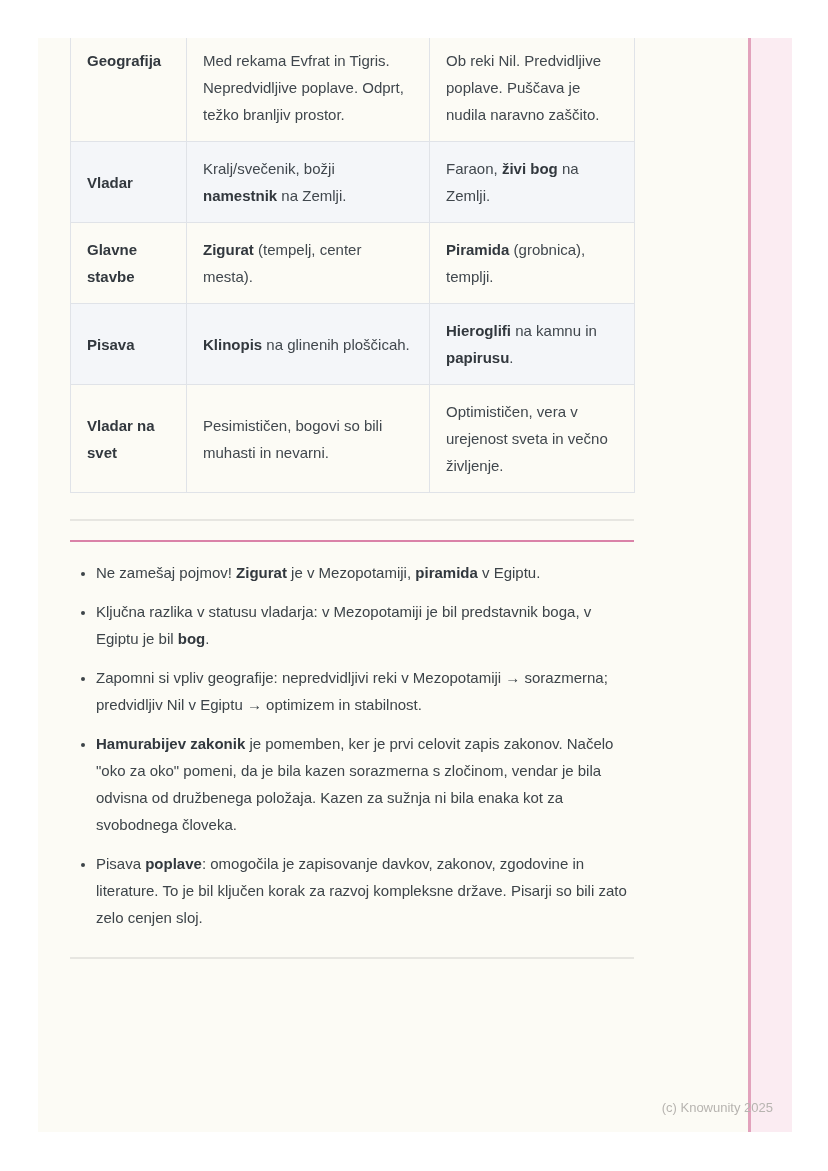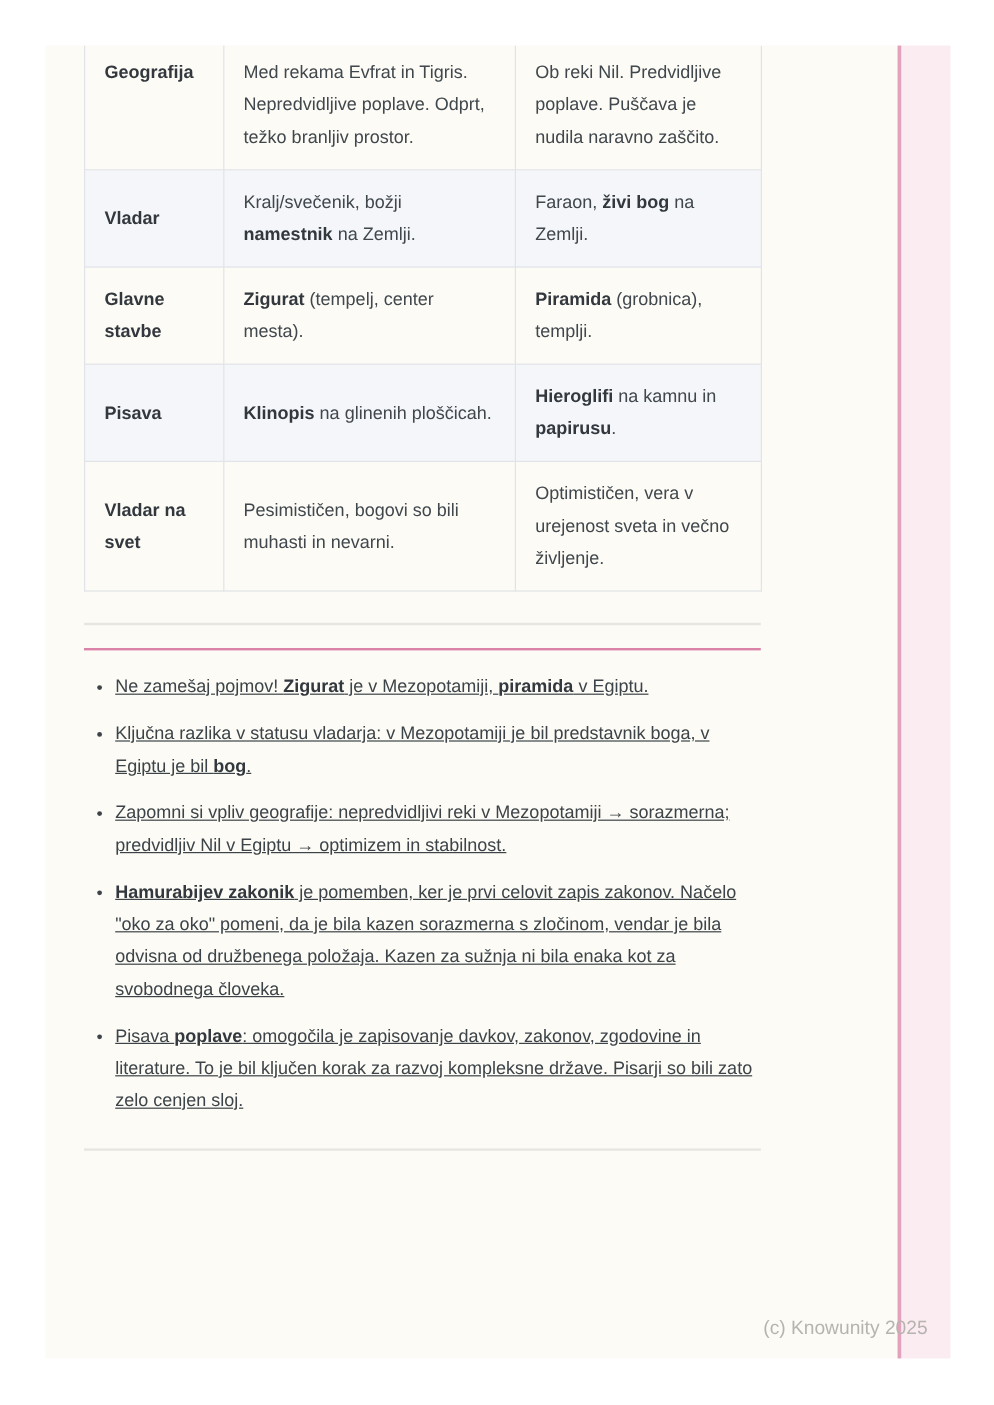--- a/index.html
+++ b/index.html
@@ -95,29 +95,28 @@
     background: #da82a8;
   }
   ul.notes {
     margin: 17px 0 0 0;
     padding: 0 0 0 26px;
     list-style: disc outside;
   }
   ul.notes li {
     margin: 0 0 12px 0;
     padding-left: 0;
-    text-decoration: underline;
   }
   ul.notes li::marker { color: #3d4449; font-size: 14px; }
   .divider-bottom { margin-top: 26px; }
   .footer-credit {
     position: absolute;
     top: 1063px;
     right: 19px;
-    font-size: 16px;
+    font-size: 13px;
     line-height: 14px;
     color: #b7b4b0;
     z-index: 2;
     white-space: nowrap;
   }
 </style>
 </head>
 <body>
 
 <div class="canvas">

